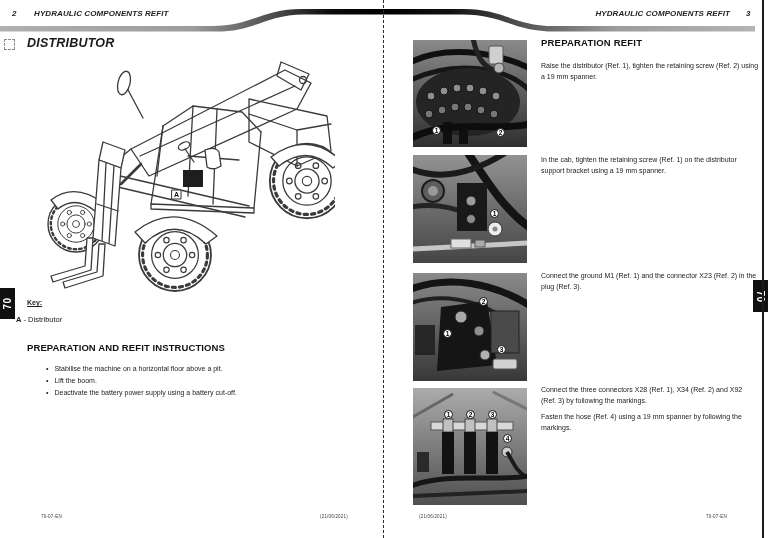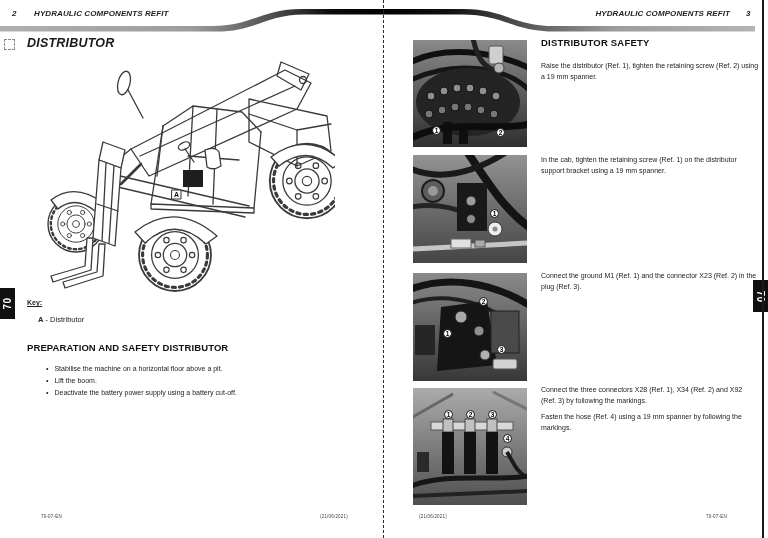--- a/index.html
+++ b/index.html
@@ -138,27 +138,27 @@
       <path d="M48,184 L46,216 L8,228 L6,222 L40,212 L42,184 Z"></path>
       <path d="M60,190 L58,222 L20,234 L18,228 L52,218 L54,190 Z"></path>
     </g>
   </svg>
 
   <div class="abs tab" style="left:0;top:288px;width:15px;height:31px">
     <span class="rotL">70</span>
   </div>
 
   <div class="abs key-label" style="left:27px;top:299px">Key:</div>
-  <div class="abs key-item" style="left:38px;top:315px">
+  <div class="abs key-item" style="left:16px;top:315px">
     <b>A</b>
     <span>-</span>
     <span>Distributor</span>
   </div>
 
-  <div class="abs prep" style="left:27px;top:342px">PREPARATION AND SAFETY DISTRIBUTOR</div>
+  <div class="abs prep" style="left:27px;top:342px">PREPARATION AND REFIT INSTRUCTIONS</div>
 
   <div class="abs bullets" style="left:46px;top:364px">
     <div class="bullet-row">
       <span class="body-text">Stabilise the machine on a horizontal floor above a pit.</span>
     </div>
     <div class="bullet-row">
       <span class="body-text">Lift the boom.</span>
     </div>
     <div class="bullet-row">
       <span class="body-text">Deactivate the battery power supply using a battery cut-off.</span>
@@ -176,21 +176,21 @@
         <stop offset="0.38" stop-color="#555555"></stop>
           <stop offset="0.62" stop-color="#9c9c9c"></stop>
         <stop offset="1" stop-color="#b4b4b4"></stop>
       </linearGradient>
     </defs>
     <path d="M0,9 L80,9 C120,9 130,26 170,26 L371,26 L371,31.5 L172,31.5 C128,31.5 120,14.5 78,14.5 L0,14.5 Z" fill="url(#swR)"></path>
   </svg>
   <div class="abs hdr-title" style="left:540px;top:9px;width:190px;text-align:right">HYDRAULIC COMPONENTS REFIT</div>
   <div class="abs hdr-num" style="left:746px;top:9px">3</div>
 
-  <div class="abs sec-title2" style="left:541px;top:37px">DISTRIBUTOR SAFETY</div>
+  <div class="abs sec-title2" style="left:541px;top:37px">PREPARATION REFIT</div>
 
   <div class="abs photo" style="left:413px;top:40px;width:114px;height:107px">
     <svg width="114" height="107" viewBox="0 0 114 107" preserveAspectRatio="none">
       <defs>
           <linearGradient id="pg1" x1="0" y1="0" x2="0" y2="1">
         <stop offset="0" stop-color="#8a8a8a"></stop>
             <stop offset="1" stop-color="#2f2f2f"></stop>
       </linearGradient>
         </defs>
       <rect width="114" height="107" fill="url(#pg1)"></rect>

